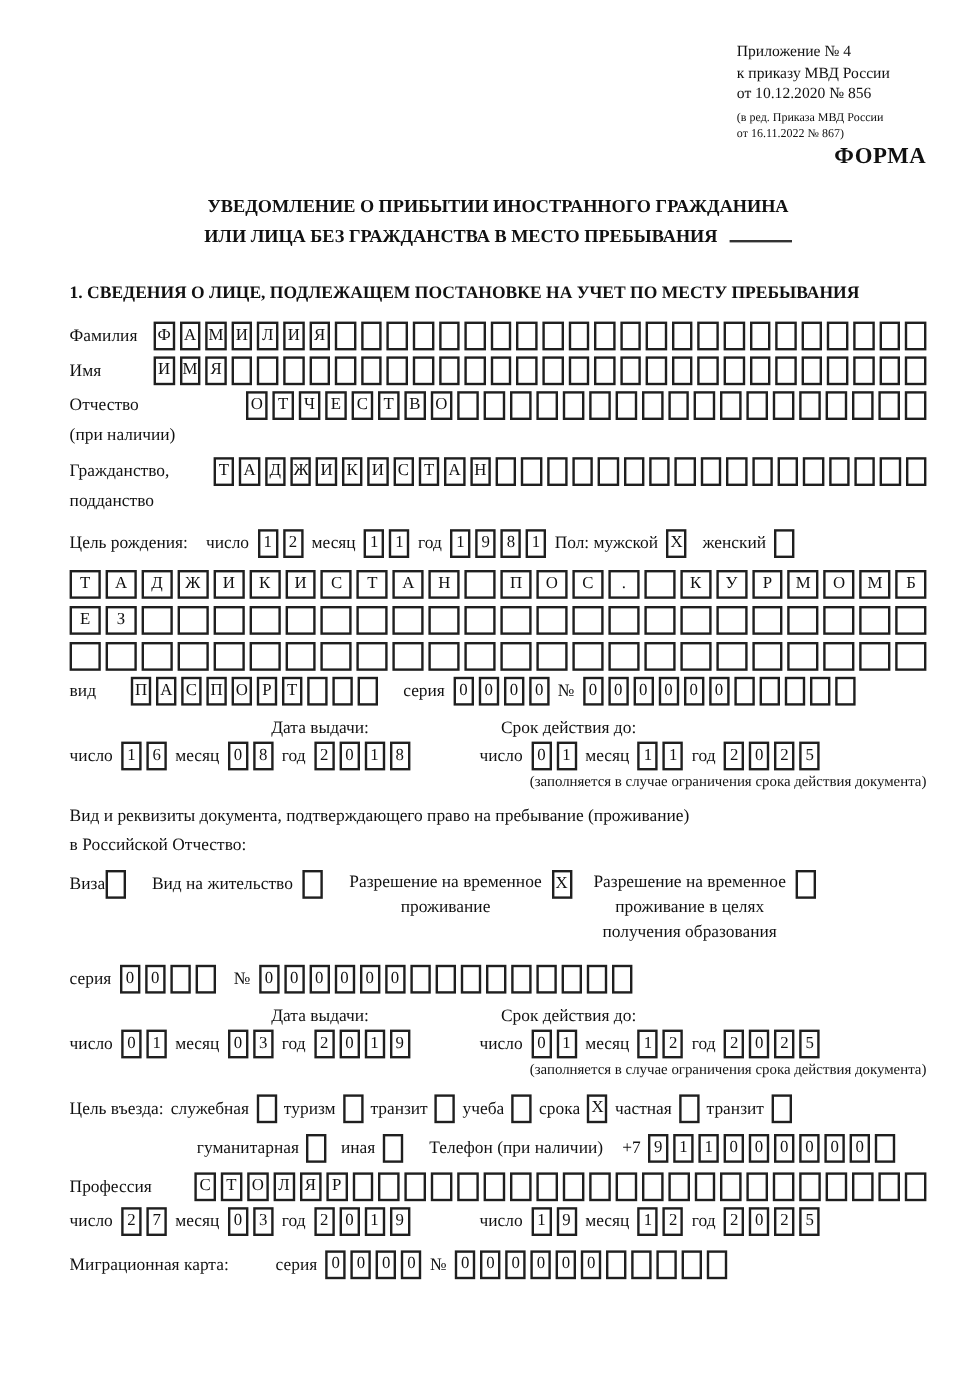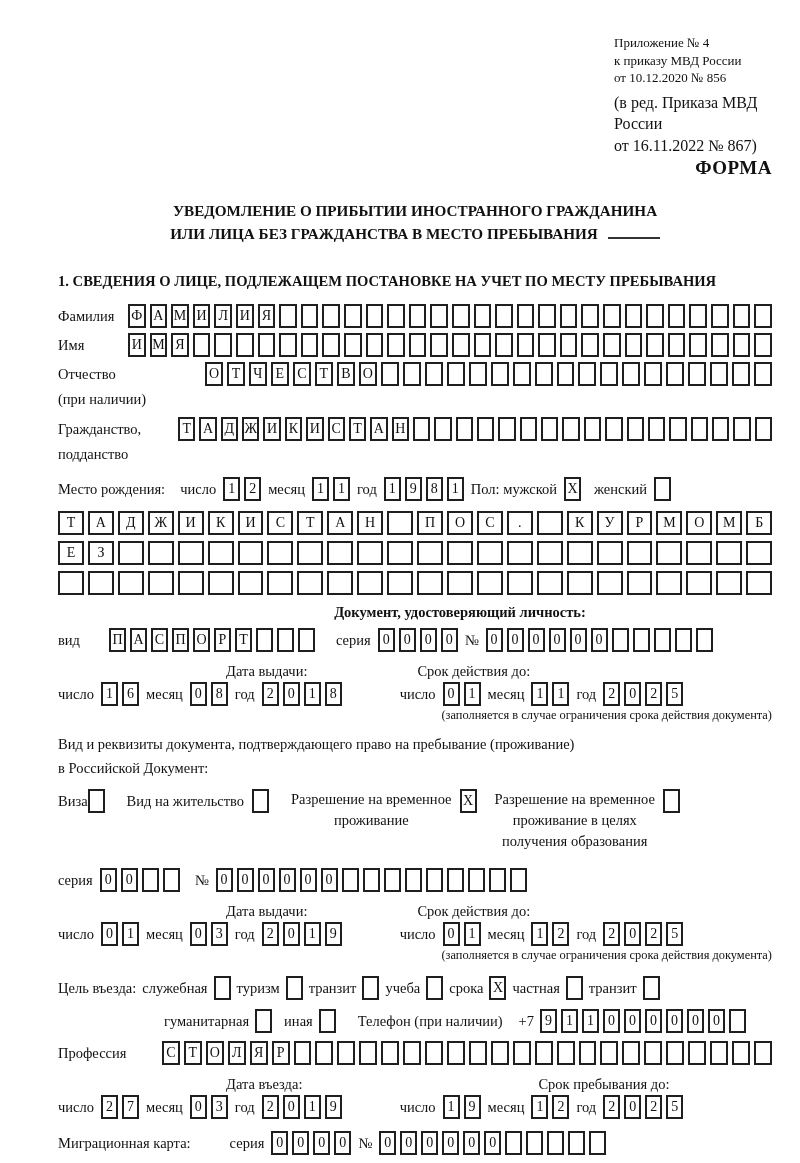--- a/index.html
+++ b/index.html
@@ -1,21 +1,21 @@
 <!DOCTYPE html>
 <html><head>
 <meta charset="utf-8">
 <style>
   html,body{margin:0;padding:0;background:#fff;color:#111;}
   body{width:800px;font-family:"Liberation Serif","DejaVu Serif",serif;font-size:14.5px;line-height:1.25;}
   .page{box-sizing:border-box;width:800px;min-height:1163px;padding:34px 28px 30px 58px;}
 
   
   .hdr{margin-left:556px;font-size:13px;line-height:1.35;}
-  .hdr .small{font-size:16px;}
+  .hdr .small{font-size:10px;}
   .hdr .gap{margin-top:5px;}
   .forma{text-align:right;font-weight:bold;font-size:19px;letter-spacing:.5px;}
 
   
   .title{text-align:center;font-weight:bold;font-size:15.2px;margin-top:20px;line-height:1.5;}
   .uline{display:inline-block;width:52px;border-bottom:2.4px solid #333;height:.95em;margin-left:10px;}
   .sec1{font-weight:bold;font-size:14.6px;margin-top:26px;margin-bottom:14px;}
 
   
   .row{display:flex;align-items:flex-start;margin:5px 0;}
@@ -211,21 +211,21 @@
         <span class="cell"></span>
         <span class="cell"></span>
         <span class="cell"></span>
         <span class="cell"></span>
         <span class="cell"></span>
         <span class="cell"></span>
       </div>
   </div>
 
   <div class="inline-row" style="margin:10px 0;">
-    <span class="lbl">Место рождения:</span>
+    <span class="lbl">Цель рождения:</span>
     <span class="lbl" style="margin-left:8px;">число</span>
     <span class="cells fixed">
         <span class="cell">1</span>
         <span class="cell">2</span>
       </span>
     <span class="lbl">месяц</span>
     <span class="cells fixed">
         <span class="cell">1</span>
         <span class="cell">1</span>
       </span>
@@ -322,21 +322,20 @@
           <span class="cell"></span>
           <span class="cell"></span>
           <span class="cell"></span>
           <span class="cell"></span>
           <span class="cell"></span>
           <span class="cell"></span>
         </div>
     </div>
   </div>
 
-  <div class="doc-head">Документ, удостоверяющий личность:</div>
 
   <div class="inline-row">
     <span class="lbl" style="width:44px;">вид</span>
     <span class="cells fixed">
         <span class="cell">П</span>
         <span class="cell">А</span>
         <span class="cell">С</span>
         <span class="cell">П</span>
         <span class="cell">О</span>
         <span class="cell">Р</span>
@@ -406,21 +405,21 @@
         <span class="cell">2</span>
         <span class="cell">0</span>
         <span class="cell">2</span>
         <span class="cell">5</span>
       </span>
   </div>
   <div class="note">(заполняется в случае ограничения срока действия документа)</div>
 
   <div class="intro">
     <div>Вид и реквизиты документа, подтверждающего право на пребывание (проживание)</div>
-    <div>в Российской Документ:</div>
+    <div>в Российской Отчество:</div>
   </div>
 
   <div class="visa-row">
     <span class="lbl lh24">Виза</span>
     <span class="cells fixed">
         <span class="cell"></span>
       </span>
     <span class="lbl lh24" style="margin-left:22px;margin-right:8px;">Вид на жительство</span>
     <span class="cells fixed">
         <span class="cell"></span>
@@ -597,24 +596,20 @@
         <span class="cell"></span>
         <span class="cell"></span>
         <span class="cell"></span>
         <span class="cell"></span>
         <span class="cell"></span>
         <span class="cell"></span>
         <span class="cell"></span>
       </div>
   </div>
 
-  <div class="date-heads">
-    <span class="h1">Дата въезда:</span>
-    <span class="h2" style="margin-left:236px;">Срок пребывания до:</span>
-  </div>
   <div class="inline-row">
     <span class="lbl">число</span>
     <span class="cells fixed">
         <span class="cell">2</span>
         <span class="cell">7</span>
       </span>
     <span class="lbl">месяц</span>
     <span class="cells fixed">
         <span class="cell">0</span>
         <span class="cell">3</span>

